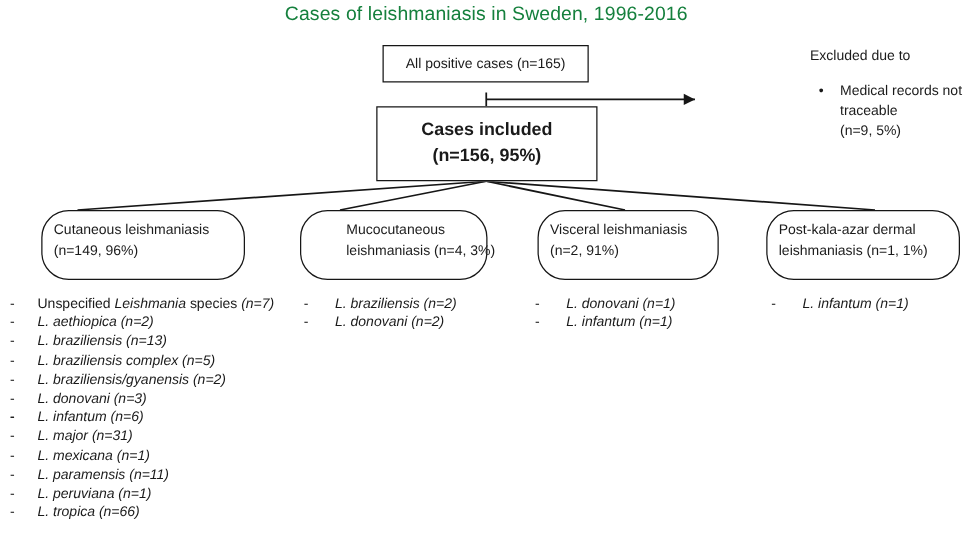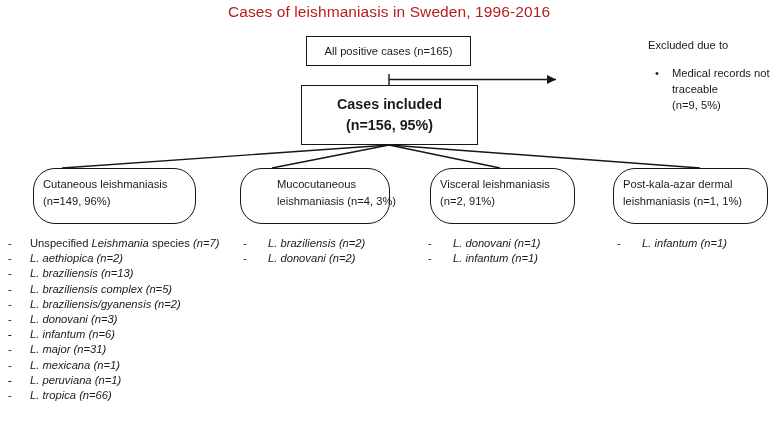--- a/index.html
+++ b/index.html
@@ -21,21 +21,21 @@
 
   
   #title {
     position: absolute;
     left: 0;
     top: 3px;
     width: 778px;
     text-align: center;
     font-size: 15.5px;
     letter-spacing: 0.1px;
-    color: #b91c1c;
+    color: #15803d;
   }
 
   
   #connectors {
     position: absolute;
     left: 0;
     top: 0;
     width: 778px;
     height: 437px;
     pointer-events: none;
@@ -212,21 +212,21 @@
       <div class="row"><span class="dash">-</span><span class="txt"><span>Unspecified </span><span class="it">Leishmania</span><span> species</span><span class="it"> (n=7)</span></span></div>
       <div class="row"><span class="dash">-</span><span class="txt"><span class="it">L. aethiopica</span><span class="it"> (n=2)</span></span></div>
       <div class="row"><span class="dash">-</span><span class="txt"><span class="it">L. braziliensis</span><span class="it"> (n=13)</span></span></div>
       <div class="row"><span class="dash">-</span><span class="txt"><span class="it">L. braziliensis complex</span><span class="it"> (n=5)</span></span></div>
       <div class="row"><span class="dash">-</span><span class="txt"><span class="it">L. braziliensis/gyanensis</span><span class="it"> (n=2)</span></span></div>
       <div class="row"><span class="dash">-</span><span class="txt"><span class="it">L. donovani</span><span class="it"> (n=3)</span></span></div>
       <div class="row"><span class="dash">-</span></div>
       <div class="row"><span class="dash">-</span><span class="txt"><span class="it">L. infantum</span><span class="it"> (n=6)</span></span></div>
       <div class="row"><span class="dash">-</span><span class="txt"><span class="it">L. major</span><span class="it"> (n=31)</span></span></div>
       <div class="row"><span class="dash">-</span><span class="txt"><span class="it">L. mexicana</span><span class="it"> (n=1)</span></span></div>
-      <div class="row"><span class="dash">-</span></div>
+      <div class="row"><span class="dash">-</span><span class="txt"><span class="it">L. paramensis</span><span class="it"> (n=11)</span></span></div>
       <div class="row"><span class="dash">-</span><span class="txt"><span class="it">L. peruviana</span><span class="it"> (n=1)</span></span></div>
       <div class="row"><span class="dash">-</span><span class="txt"><span class="it">L. tropica</span><span class="it"> (n=66)</span></span></div>
     </div>
   <div class="species-list" id="list-mucocutaneous">
       <div class="row"><span class="dash">-</span><span class="txt"><span class="it">L. braziliensis</span><span class="it"> (n=2)</span></span></div>
       <div class="row"><span class="dash">-</span><span class="txt"><span class="it">L. donovani</span><span class="it"> (n=2)</span></span></div>
     </div>
   <div class="species-list" id="list-visceral">
       <div class="row"><span class="dash">-</span><span class="txt"><span class="it">L. donovani</span><span class="it"> (n=1)</span></span></div>
       <div class="row"><span class="dash">-</span><span class="txt"><span class="it">L. infantum</span><span class="it"> (n=1)</span></span></div>

